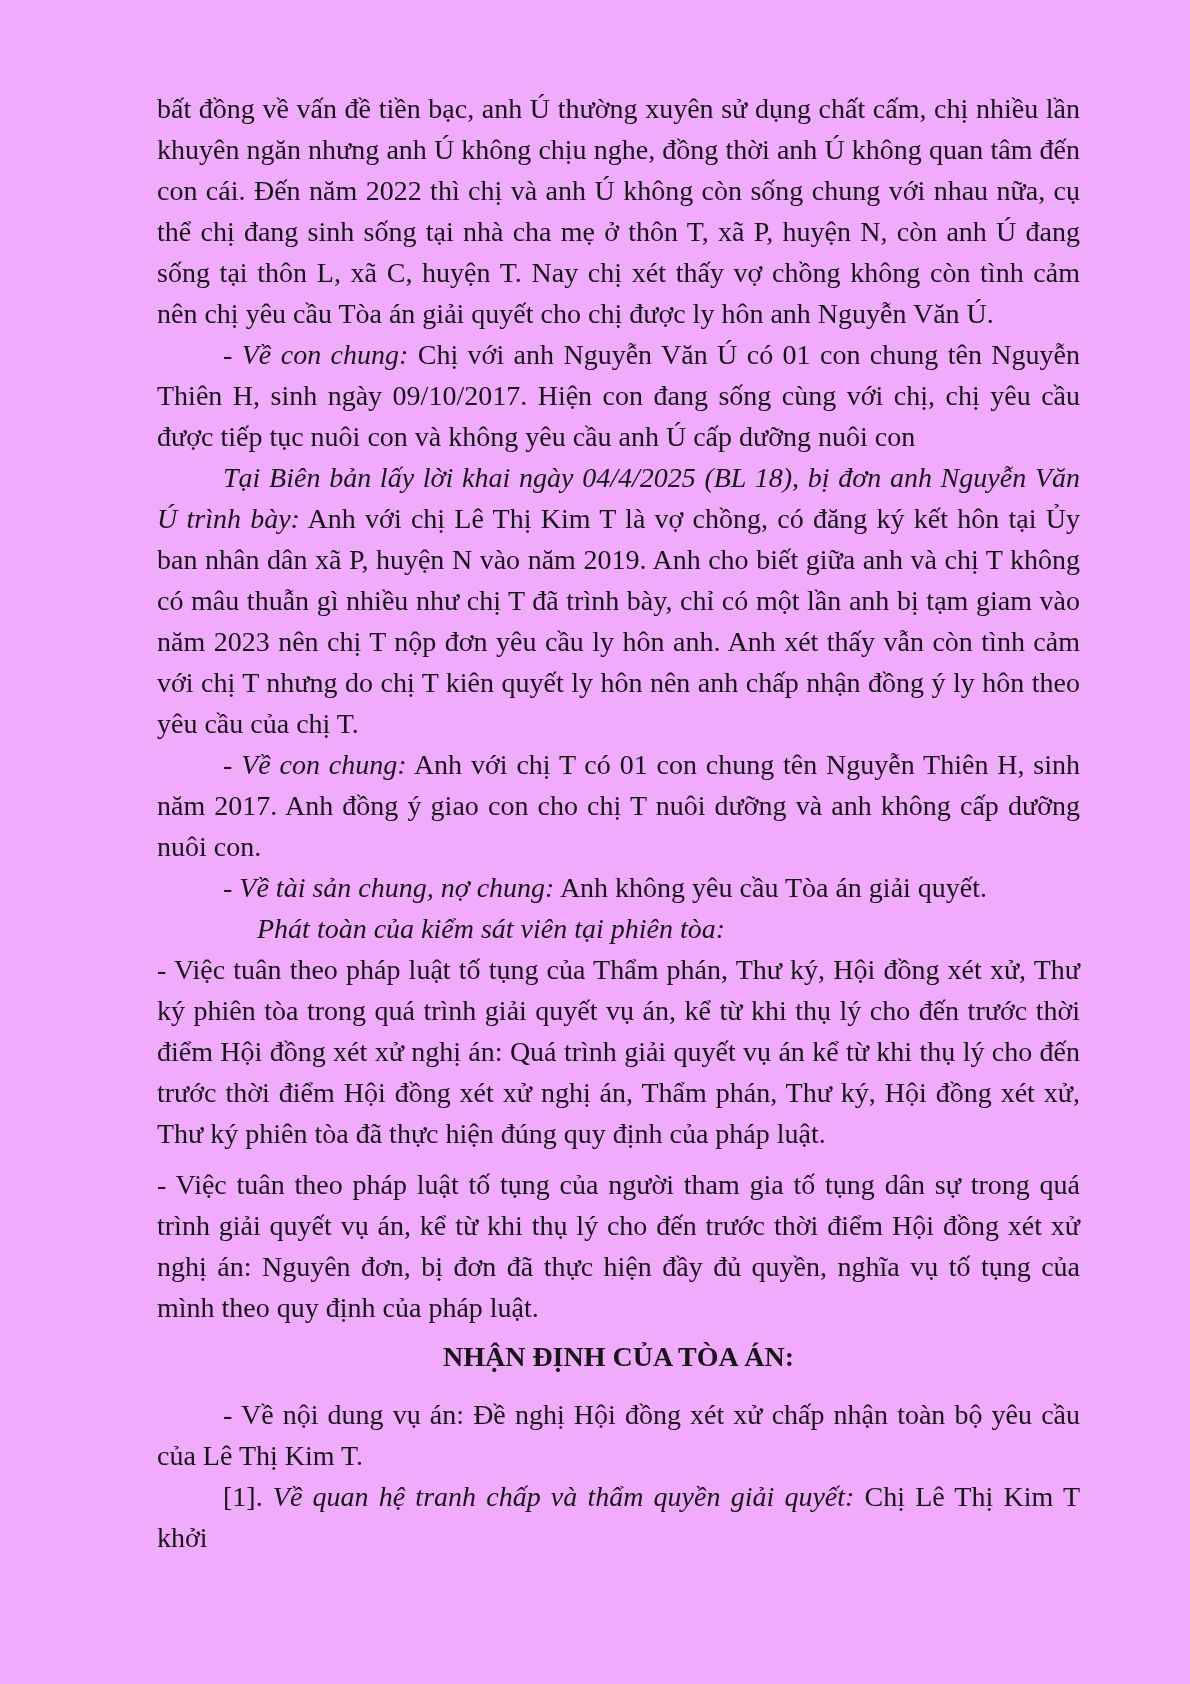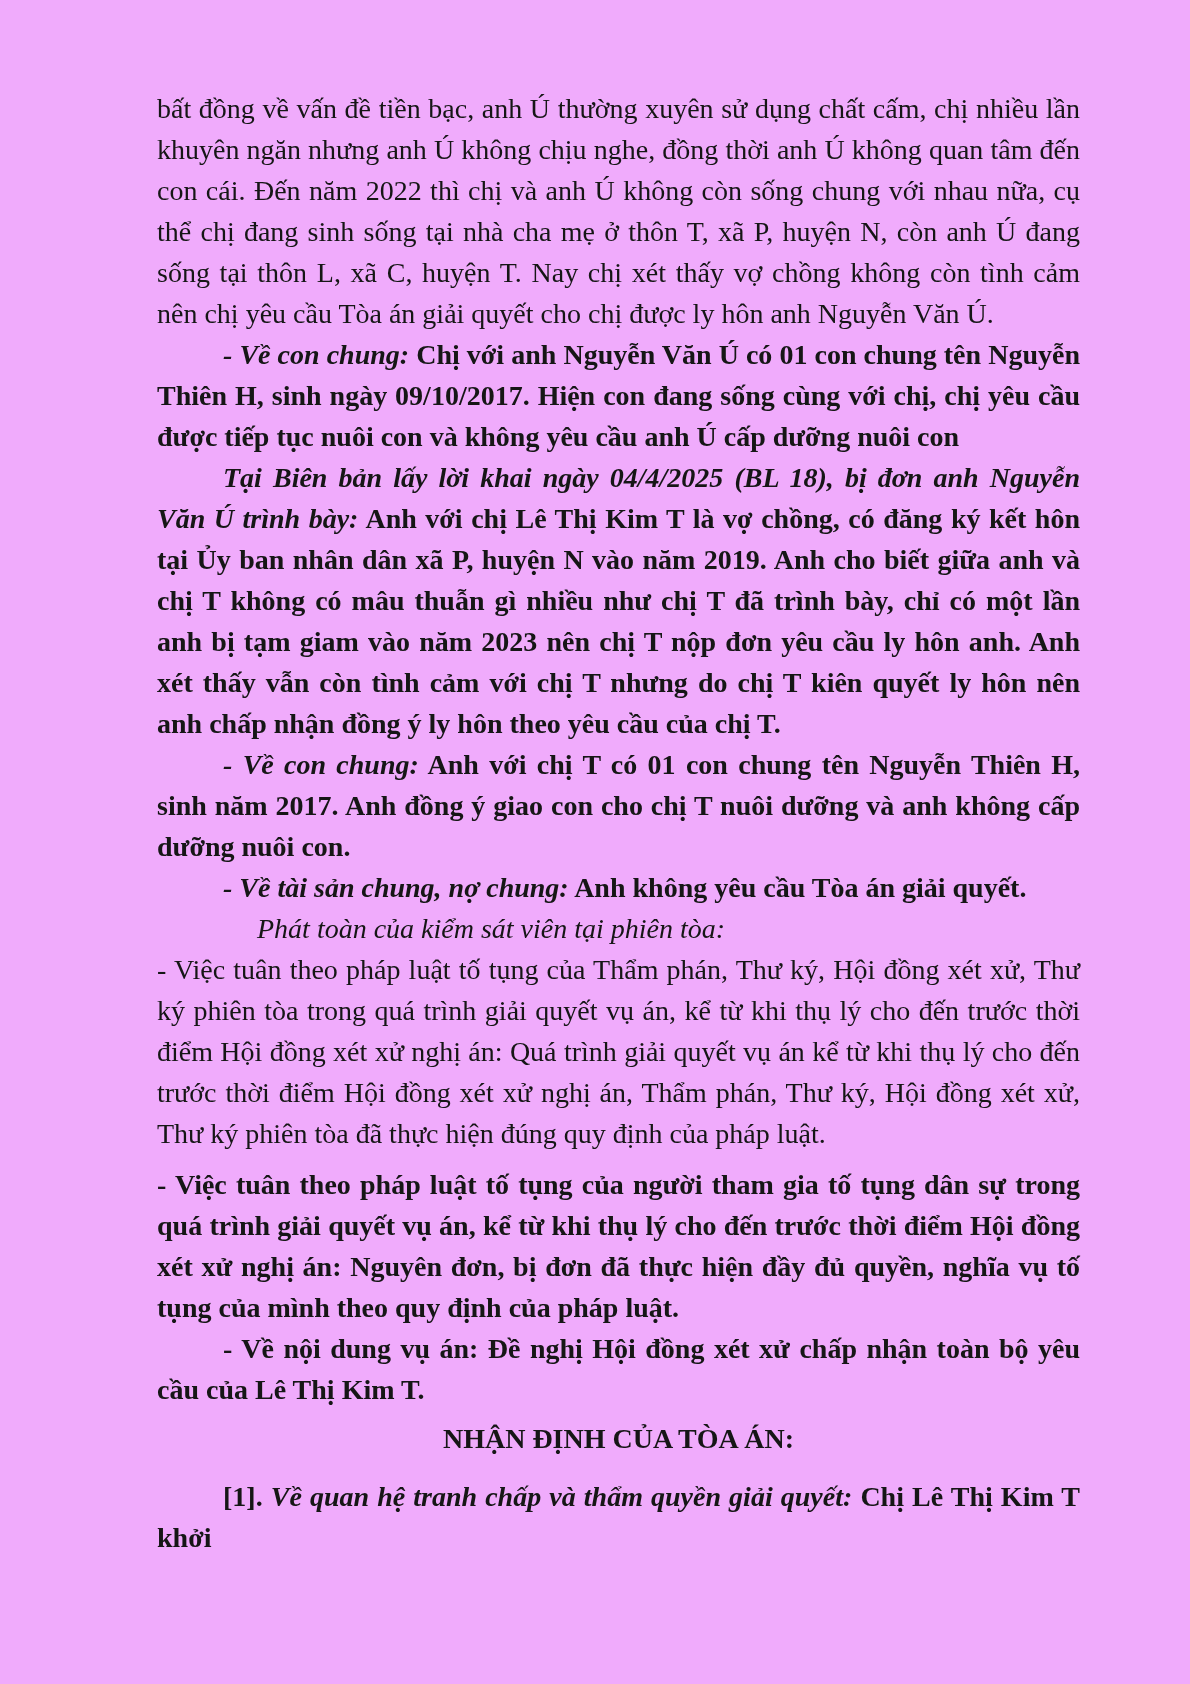--- a/index.html
+++ b/index.html
@@ -18,23 +18,23 @@
     font-size: 28px;
     box-sizing: border-box;
     padding: 88px 110px 0 157px;
     overflow: hidden;
   }
   .para {
     margin: 0;
     line-height: 41px;
     text-align: justify;
   }
-  .para.indent      { text-indent: 66px; font-weight: bold; }
+  .para.indent      { text-indent: 66px; }
   .para.indent-wide { text-indent: 100px; }
-  .para.space-before { margin-top: 10px; font-weight: bold; }
+  .para.space-before { margin-top: 10px; }
   .para.heading {
     text-align: center;
     text-indent: 0;
     margin-top: 8px;
     margin-bottom: 17px;
   }
   .run-n { font-style: normal; }
   .run-i { font-style: italic; }
   .run-b { font-weight: bold; font-style: normal; }
 </style>
@@ -44,17 +44,17 @@
 <div class="page">
   <div>
       <p class="para"><span class="run-n">bất đồng về vấn đề tiền bạc, anh Ú thường xuyên sử dụng chất cấm, chị nhiều lần khuyên ngăn nhưng anh Ú không chịu nghe, đồng thời anh Ú không quan tâm đến con cái. Đến năm 2022 thì chị và anh Ú không còn sống chung với nhau nữa, cụ thể chị đang sinh sống tại nhà cha mẹ ở thôn T, xã P, huyện N, còn anh Ú đang sống tại thôn L, xã C, huyện T. Nay chị xét thấy vợ chồng không còn tình cảm nên chị yêu cầu Tòa án giải quyết cho chị được ly hôn anh Nguyễn Văn Ú.</span></p>
       <p class="para indent"><span class="run-i">- Về con chung:</span><span class="run-n"> Chị với anh Nguyễn Văn Ú có 01 con chung tên Nguyễn Thiên H, sinh ngày 09/10/2017. Hiện con đang sống cùng với chị, chị yêu cầu được tiếp tục nuôi con và không yêu cầu anh Ú cấp dưỡng nuôi con</span></p>
       <p class="para indent"><span class="run-i">Tại Biên bản lấy lời khai ngày 04/4/2025 (BL 18), bị đơn anh Nguyễn Văn Ú trình bày:</span><span class="run-n"> Anh với chị Lê Thị Kim T là vợ chồng, có đăng ký kết hôn tại Ủy ban nhân dân xã P, huyện N vào năm 2019. Anh cho biết giữa anh và chị T không có mâu thuẫn gì nhiều như chị T đã trình bày, chỉ có một lần anh bị tạm giam vào năm 2023 nên chị T nộp đơn yêu cầu ly hôn anh. Anh xét thấy vẫn còn tình cảm với chị T nhưng do chị T kiên quyết ly hôn nên anh chấp nhận đồng ý ly hôn theo yêu cầu của chị T.</span></p>
       <p class="para indent"><span class="run-i">- Về con chung:</span><span class="run-n"> Anh với chị T có 01 con chung tên Nguyễn Thiên H, sinh năm 2017. Anh đồng ý giao con cho chị T nuôi dưỡng và anh không cấp dưỡng nuôi con.</span></p>
       <p class="para indent"><span class="run-i">- Về tài sản chung, nợ chung:</span><span class="run-n"> Anh không yêu cầu Tòa án giải quyết.</span></p>
       <p class="para indent-wide"><span class="run-i">Phát toàn của kiểm sát viên tại phiên tòa:</span></p>
       <p class="para"><span class="run-n">- Việc tuân theo pháp luật tố tụng của Thẩm phán, Thư ký, Hội đồng xét xử, Thư ký phiên tòa trong quá trình giải quyết vụ án, kể từ khi thụ lý cho đến trước thời điểm Hội đồng xét xử nghị án: Quá trình giải quyết vụ án kể từ khi thụ lý cho đến trước thời điểm Hội đồng xét xử nghị án, Thẩm phán, Thư ký, Hội đồng xét xử, Thư ký phiên tòa đã thực hiện đúng quy định của pháp luật.</span></p>
       <p class="para space-before"><span class="run-n">- Việc tuân theo pháp luật tố tụng của người tham gia tố tụng dân sự trong quá trình giải quyết vụ án, kể từ khi thụ lý cho đến trước thời điểm Hội đồng xét xử nghị án: Nguyên đơn, bị đơn đã thực hiện đầy đủ quyền, nghĩa vụ tố tụng của mình theo quy định của pháp luật.</span></p>
+      <p class="para heading"><span class="run-b">NHẬN ĐỊNH CỦA TÒA ÁN:</span></p>
       <p class="para indent"><span class="run-n">- Về nội dung vụ án: Đề nghị Hội đồng xét xử chấp nhận toàn bộ yêu cầu của Lê Thị Kim T.</span></p>
-      <p class="para heading"><span class="run-b">NHẬN ĐỊNH CỦA TÒA ÁN:</span></p>
       <p class="para indent"><span class="run-n">[1]. </span><span class="run-i">Về quan hệ tranh chấp và thẩm quyền giải quyết:</span><span class="run-n"> Chị Lê Thị Kim T khởi</span></p>
     </div>
 </div>
 
 </body></html>

